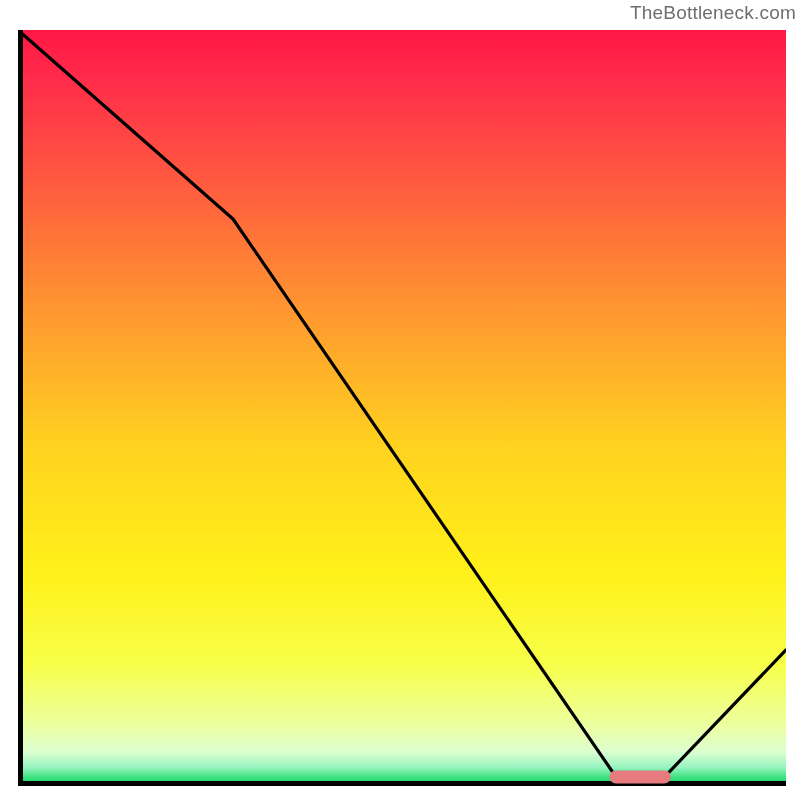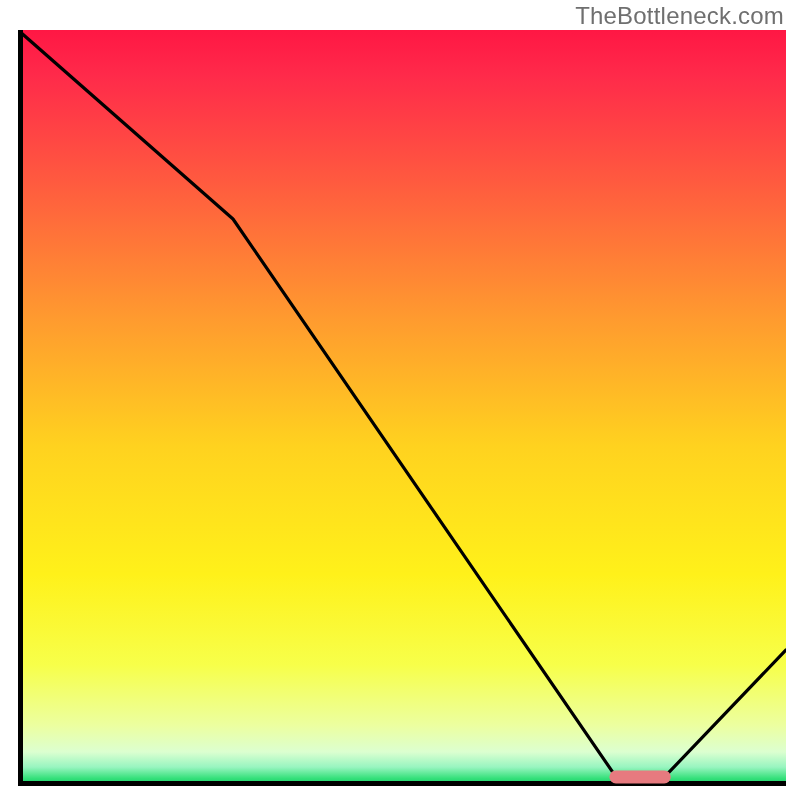--- a/index.html
+++ b/index.html
@@ -13,23 +13,23 @@
   }
   .frame {
     position: relative;
     width: 800px;
     height: 800px;
     box-sizing: border-box;
   }
   .watermark {
     position: absolute;
     top: 2px;
-    right: 16px;
+    right: 4px;
     color: #6f6f6f;
-    font-size: 24px;
+    font-size: 19px;
     letter-spacing: 0.2px;
     font-weight: 400;
   }
   .plot-area {
     position: absolute;
     left: 18px;
     top: 30px;
     width: 768px;
     height: 756px;
   }

